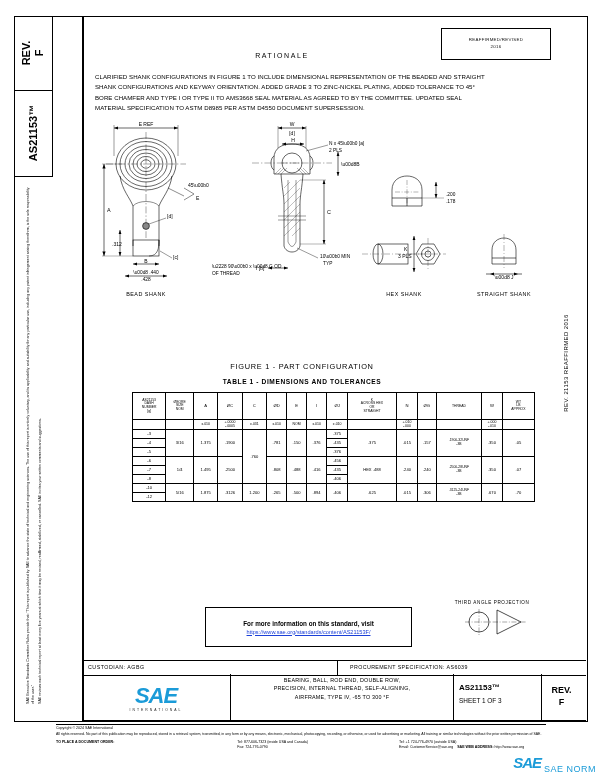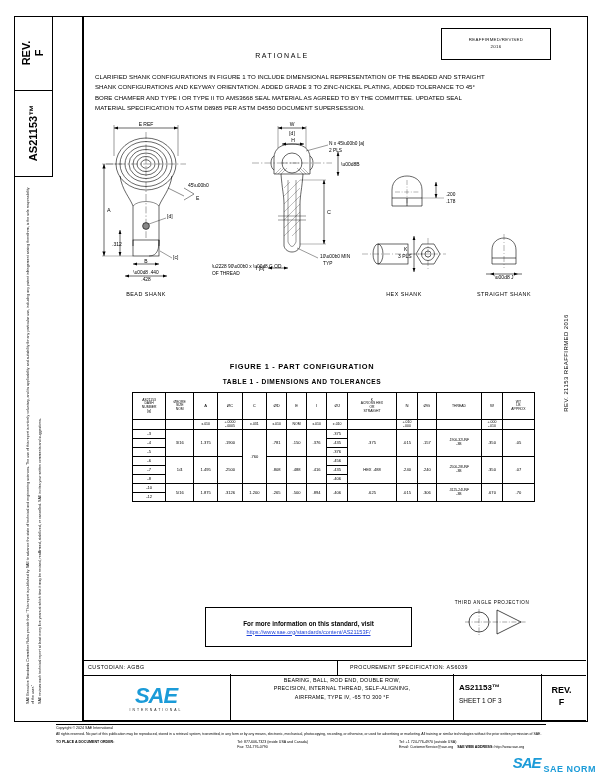--- a/index.html
+++ b/index.html
@@ -29,21 +29,21 @@
             font-size:4.4px;line-height:1.5;letter-spacing:.3px;text-align:center;color:#111;}
 
   
   #rationale-title{position:absolute;left:92px;top:52px;width:380px;text-align:center;font-size:7px;letter-spacing:1.6px;}
   #rationale-body{position:absolute;left:95px;top:72px;width:398px;font-size:6.1px;line-height:1.72;letter-spacing:.05px;text-align:left;}
 
   
   #fig{position:absolute;left:92px;top:118px;width:480px;height:240px;}
   #fig svg{display:block;}
 
-  #figtitle{position:absolute;left:92px;top:362px;width:420px;text-align:center;font-size:7.4px;font-weight:bold;letter-spacing:.7px;}
+  #figtitle{position:absolute;left:92px;top:362px;width:420px;text-align:center;font-size:7.4px;font-weight:normal;letter-spacing:.7px;}
   #tabtitle{position:absolute;left:92px;top:378px;width:420px;text-align:center;font-size:6.6px;font-weight:bold;letter-spacing:.6px;}
 
   
   #tbl{position:absolute;left:132px;top:392px;width:403px;border-collapse:collapse;font-size:4.2px;}
   #tbl td,#tbl th{border:.5px solid #000;text-align:center;vertical-align:middle;padding:0;line-height:1.25;font-weight:normal;}
   #tbl thead th{height:26px;font-size:4.2px;}
   #tbl .hdr-sm{font-size:3.4px;line-height:1.2;}
   #tbl .tol td{height:9px;font-size:3.5px;}
   #tbl tbody td{height:8px;font-size:4.1px;}
   .frac{display:block;line-height:1.05;}
@@ -82,21 +82,21 @@
 
   
   #foot{position:absolute;left:56px;top:726px;width:490px;font-size:3.5px;line-height:1.5;}
   #foot .c1{font-size:3.6px;}
   #foot .legal{margin-top:1px;}
   #foot table{width:100%;border-collapse:collapse;margin-top:2px;font-size:3.6px;}
   #foot table td{padding:0;vertical-align:top;line-height:1.5;}
   #foot .bold{font-weight:bold;}
   #wm{position:absolute;right:4px;bottom:2px;display:flex;align-items:center;gap:3px;}
   #wm .m1{font-family:"Liberation Sans",sans-serif;font-weight:bold;font-style:italic;color:#1b9bd8;font-size:15px;letter-spacing:-1px;}
-  #wm .m2{font-weight:bold;color:#1b9bd8;font-size:9px;letter-spacing:.5px;margin-top:13px;}
+  #wm .m2{font-weight:normal;color:#1b9bd8;font-size:9px;letter-spacing:.5px;margin-top:13px;}
   #footline{position:absolute;left:56px;top:724px;width:490px;height:1px;background:#000;}
 </style>
 </head>
 <body>
 
 <div id="sheet">
 
   <div id="outer"></div>
   <div id="inner"></div>
 

